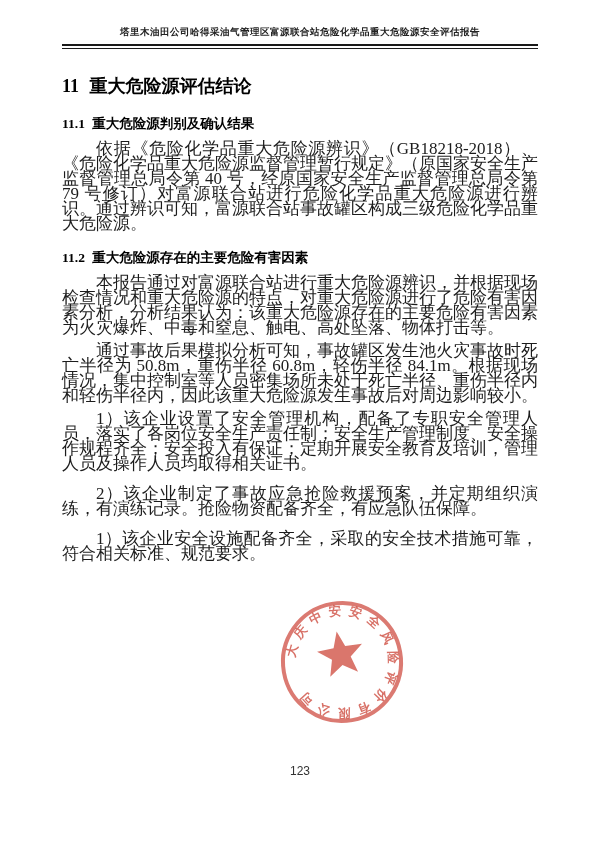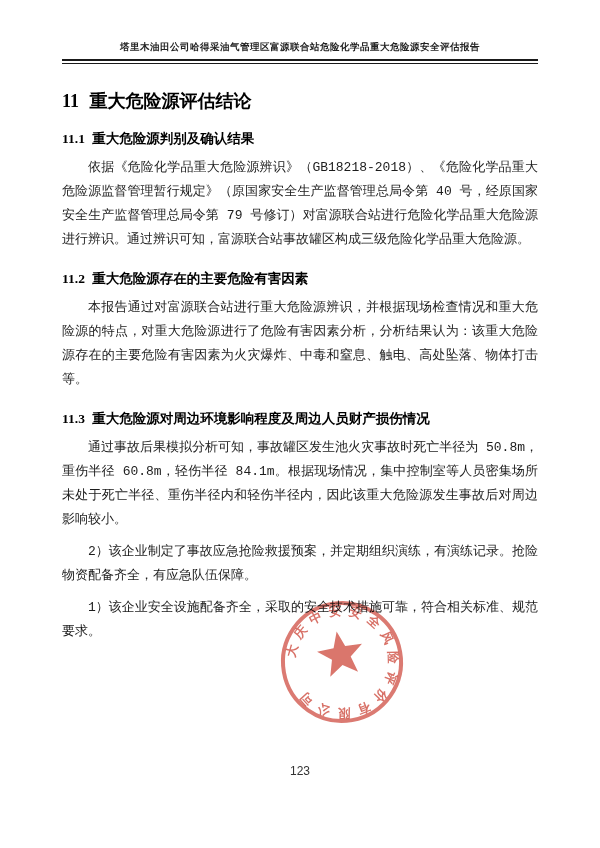--- a/index.html
+++ b/index.html
@@ -8,21 +8,21 @@
     background:#ffffff;
     position:relative;
     overflow:hidden;
     font-family:"Liberation Serif","DejaVu Serif",serif;
     color:#1c1c1c;
   }
   .page{
     position:absolute;inset:0;
   }
   .running-header{
-    padding-top:40px;
+    padding-top:25px;
     text-align:center;
     font-size:9.5px;
     line-height:14px;
     font-weight:bold;
     color:#222;
     letter-spacing:0.5px;
   }
   .header-rule{
     margin:5px 62px 0 62px;
   }
@@ -42,28 +42,27 @@
   h2.section-heading{
     margin:18px 0 4px 0;
     font-size:13.5px;
     line-height:18px;
     font-weight:bold;
     color:#000;
     word-spacing:4px;
   }
   p.body-par{
     margin:8px 0 0 0;
-    font-size:13px;
-    line-height:24px;
+    font-size:17px;
+    line-height:15px;
     text-align:justify;
     text-indent:2em;
     color:#1c1c1c;
-    font-family:Liberation Mono, monospace;
   }
-  p.body-par.tight{margin-top:8px;}
+  p.body-par.tight{margin-top:15px;}
   .page-number{
     position:absolute;
     top:764px;left:0;
     width:100%;
     text-align:center;
     font-size:12px;
     color:#333;
     font-family:"Liberation Sans","DejaVu Sans",sans-serif;
   }
   .seal{
@@ -90,23 +89,23 @@
   <div class="content">
 
     <h1 class="chapter-title">11 重大危险源评估结论</h1>
 
     <h2 class="section-heading">11.1 重大危险源判别及确认结果</h2>
     <p class="body-par">依据《危险化学品重大危险源辨识》（GB18218-2018）、《危险化学品重大危险源监督管理暂行规定》（原国家安全生产监督管理总局令第 40 号，经原国家安全生产监督管理总局令第 79 号修订）对富源联合站进行危险化学品重大危险源进行辨识。通过辨识可知，富源联合站事故罐区构成三级危险化学品重大危险源。</p>
 
     <h2 class="section-heading">11.2 重大危险源存在的主要危险有害因素</h2>
     <p class="body-par">本报告通过对富源联合站进行重大危险源辨识，并根据现场检查情况和重大危险源的特点，对重大危险源进行了危险有害因素分析，分析结果认为：该重大危险源存在的主要危险有害因素为火灾爆炸、中毒和窒息、触电、高处坠落、物体打击等。</p>
 
-    <h2 class="section-heading">11.3 重大危险源对周边环境影响程度及周边人员财产损伤情况</h2>
     <p class="body-par">通过事故后果模拟分析可知，事故罐区发生池火灾事故时死亡半径为 50.8m，重伤半径 60.8m，轻伤半径 84.1m。根据现场情况，集中控制室等人员密集场所未处于死亡半径、重伤半径内和轻伤半径内，因此该重大危险源发生事故后对周边影响较小。</p>
 
+    <p class="body-par">1）该企业设置了安全管理机构，配备了专职安全管理人员，落实了各岗位安全生产责任制；安全生产管理制度、安全操作规程齐全；安全投入有保证；定期开展安全教育及培训，管理人员及操作人员均取得相关证书。</p>
     <p class="body-par tight">2）该企业制定了事故应急抢险救援预案，并定期组织演练，有演练记录。抢险物资配备齐全，有应急队伍保障。</p>
     <p class="body-par tight">1）该企业安全设施配备齐全，采取的安全技术措施可靠，符合相关标准、规范要求。</p>
 
   </div>
 
   <svg class="seal" viewBox="0 0 140 140" xmlns="http://www.w3.org/2000/svg" aria-hidden="true">
     <defs>
       <path id="sealRing" d="M 70,70 m -47,0 a 47,47 0 1,1 94,0 a 47,47 0 1,1 -94,0"></path>
     </defs>
     <g transform="rotate(-10 70 70)">

